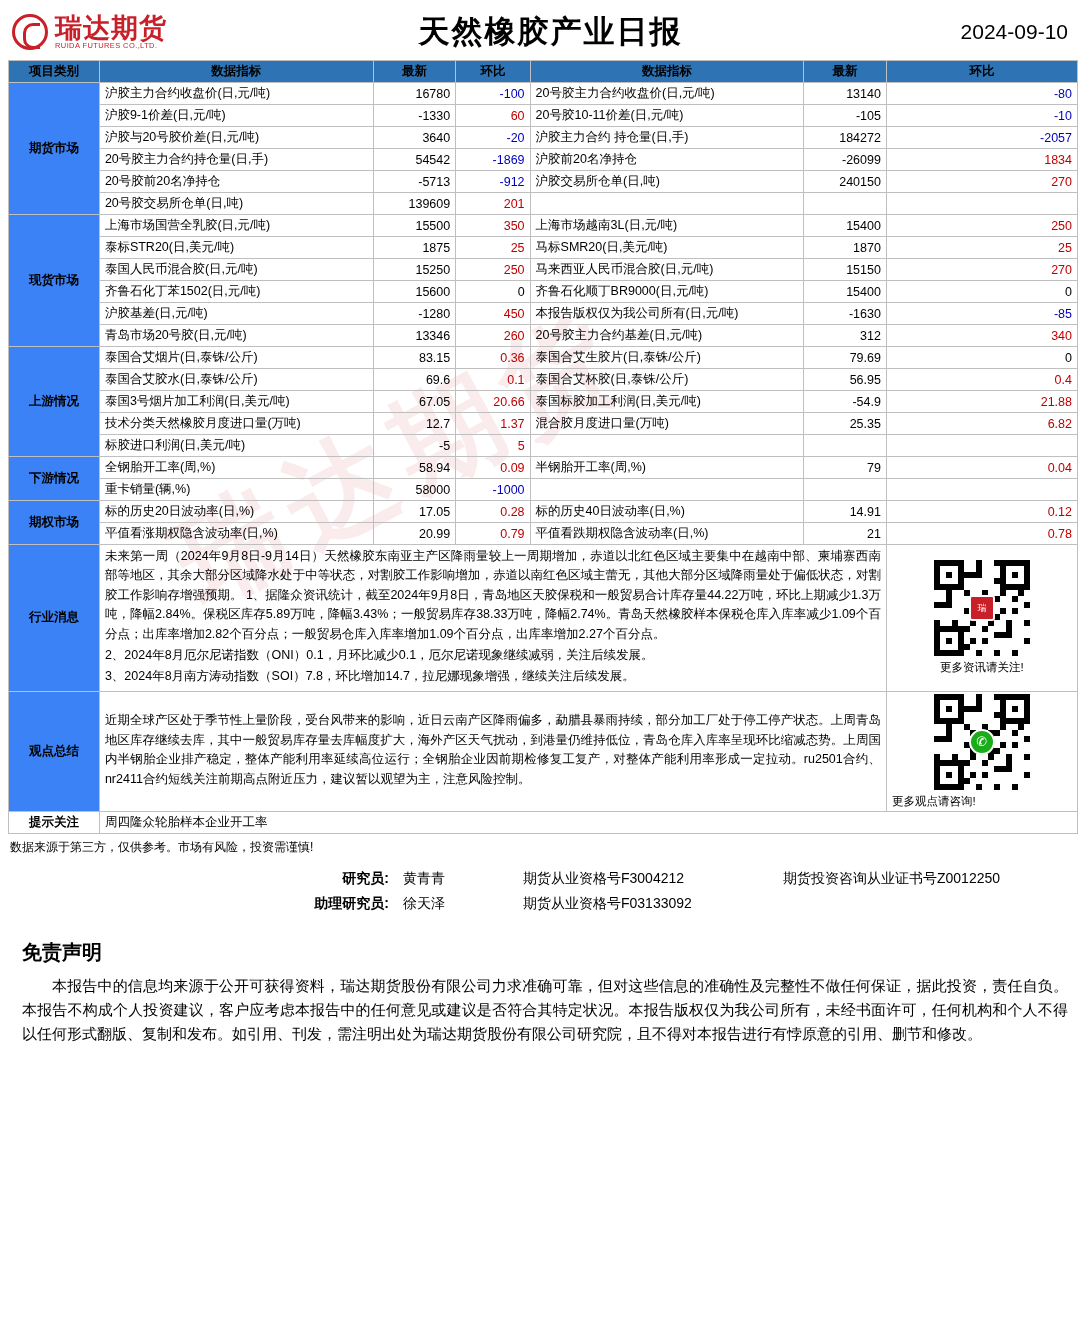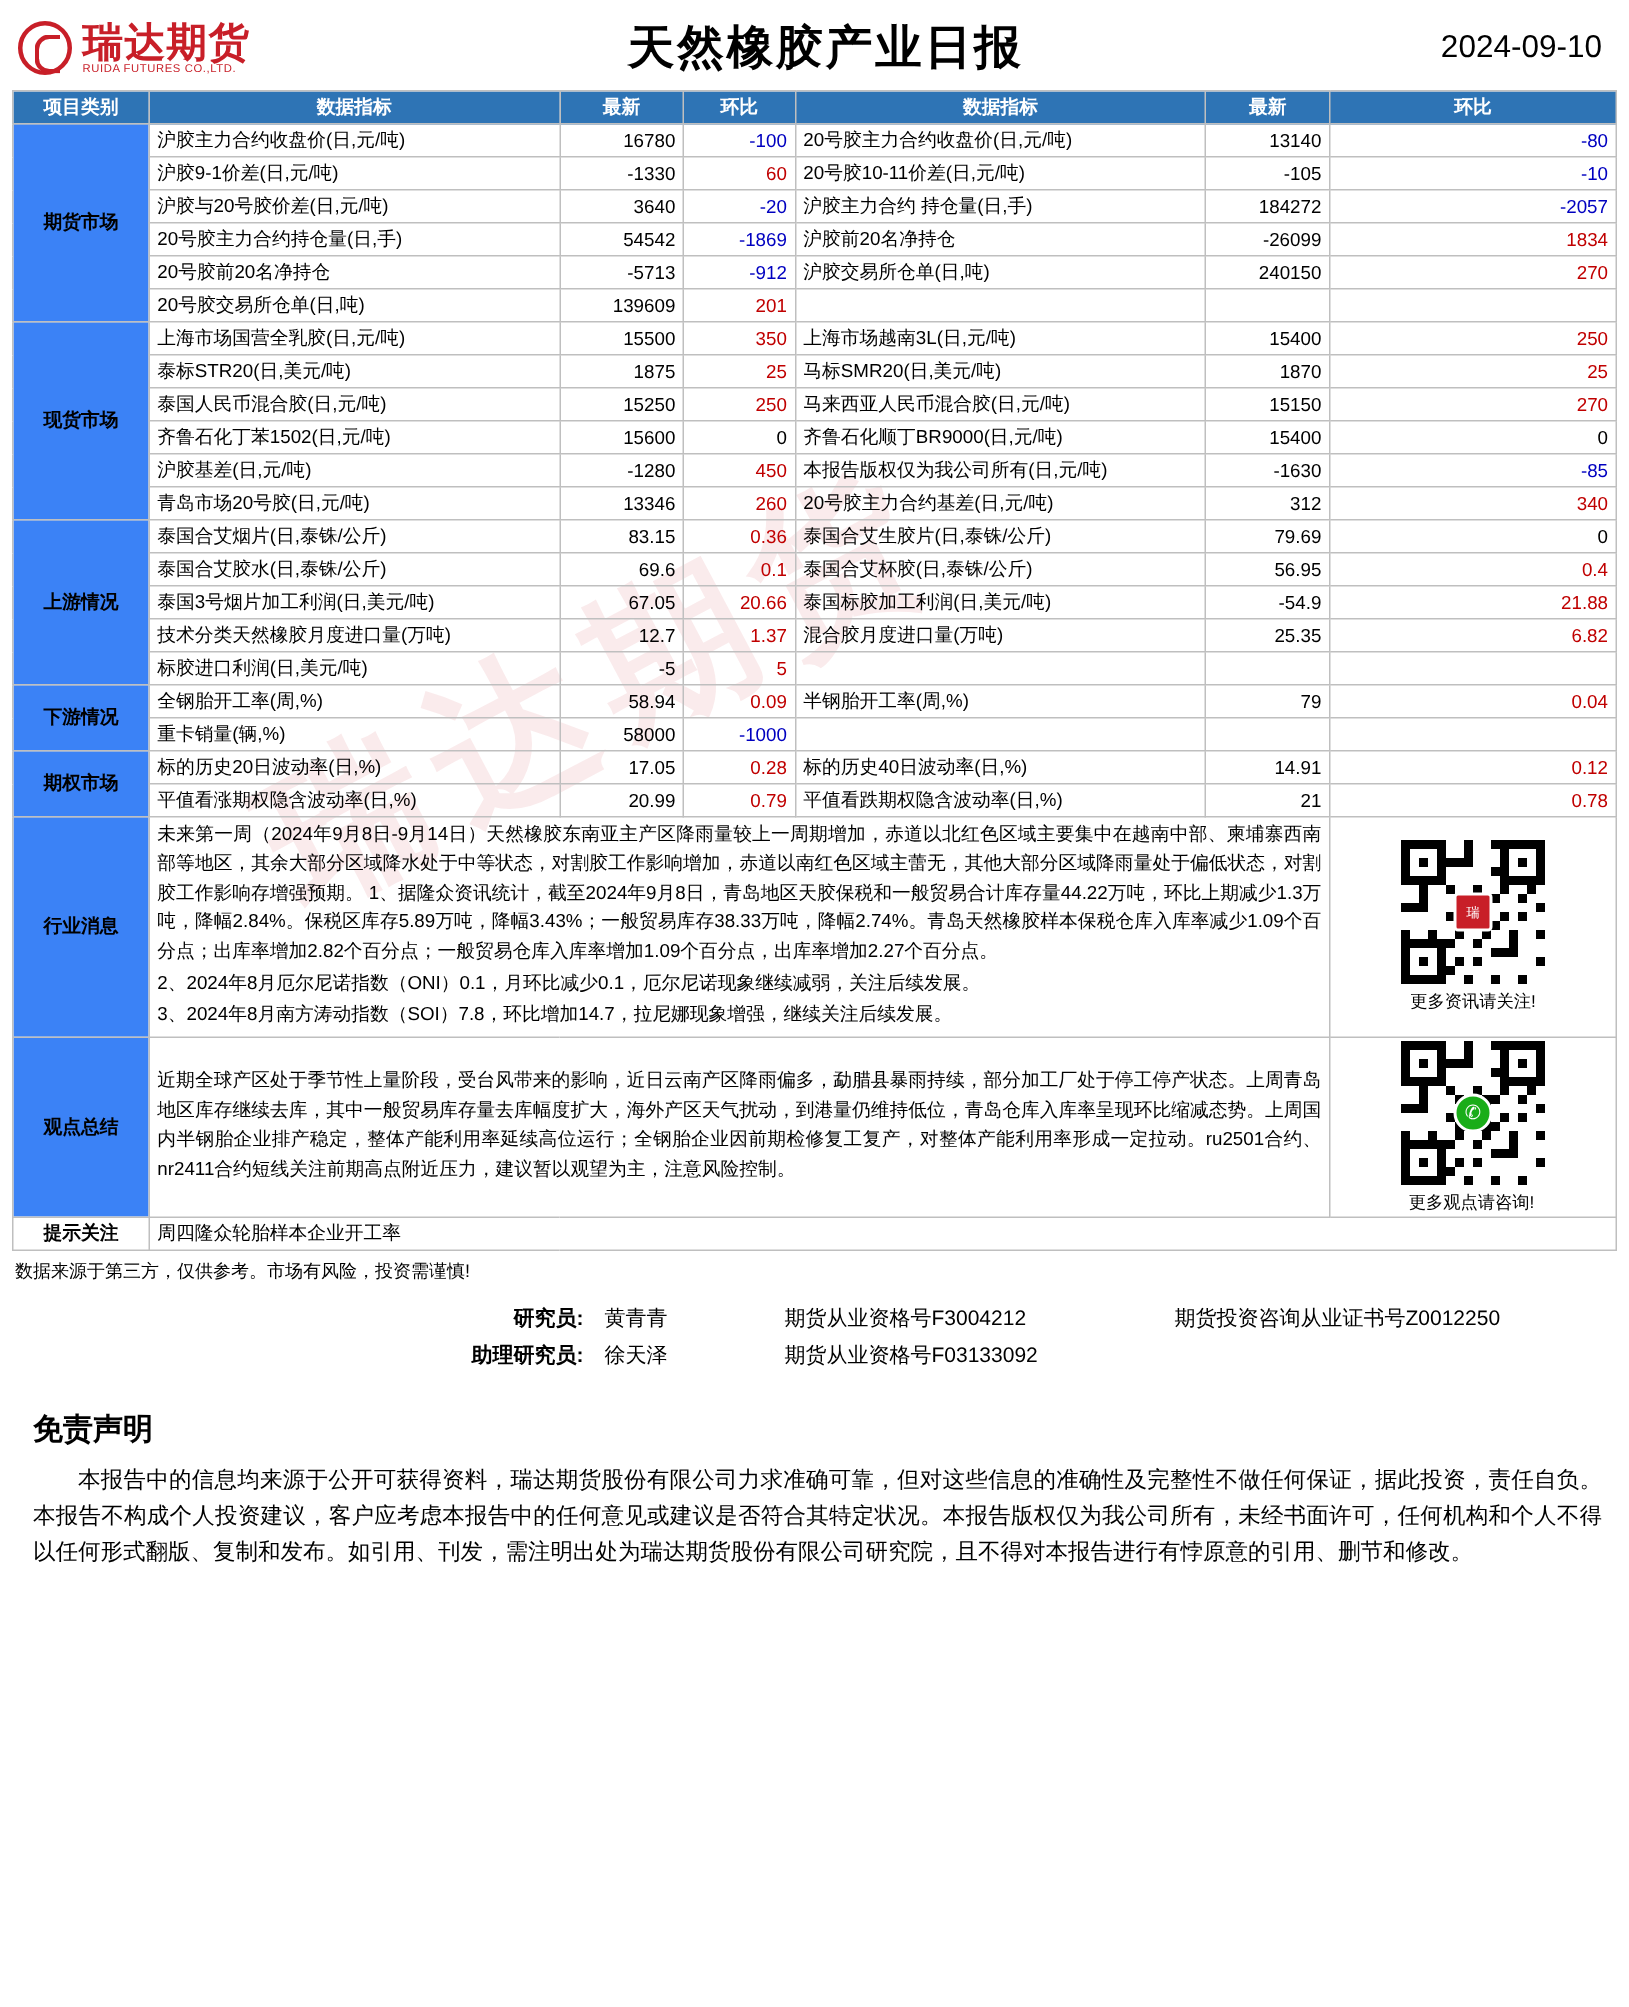--- a/index.html
+++ b/index.html
@@ -38,21 +38,21 @@
     position:absolute; left:210px; top:330px; width:660px; height:420px;
     pointer-events:none; z-index:0;
     font-size:108px; font-weight:bold; color:rgba(200,31,40,0.09);
     transform:rotate(-28deg); letter-spacing:14px; white-space:nowrap;
   }
 
   
   table.main { width:1070px; border-collapse:collapse; position:relative; z-index:1; }
   table.main td, table.main th { border:1px solid #bfbfbf; padding:2px 5px; font-size:12.5px; }
   thead th {
-    background:#2e74b5; color:#ffffff; font-weight:bold; text-align:center;
+    background:#2e74b5; color:#000000; font-weight:bold; text-align:center;
     font-size:14px; padding:4px 5px; border:1px solid #2e74b5;
   }
   .cat {
     text-align:center; vertical-align:middle; font-weight:bold; font-size:14px;
     width:88px; background:#3b82f6;
   }
   .ind { width:265px; text-align:left; }
   .num { width:80px; text-align:right; padding-right:8px; }
   .chg { width:72px; text-align:right; padding-right:8px; }
   .pos { color:#c00000; }
@@ -68,21 +68,21 @@
   .qr-grid { width:96px; height:96px; display:grid; grid-template-columns:repeat(16,6px); grid-template-rows:repeat(16,6px); }
   .qr-grid i { display:block; }
   .qr-grid i.b { background:#000; }
   .qr-badge {
     position:absolute; left:35px; top:35px; width:26px; height:26px;
     background:#c81f28; border:2px solid #fff; border-radius:3px;
     color:#fff; font-size:9px; line-height:22px; text-align:center;
   }
   .qr-badge.wx { background:#1aad19; border-radius:50%; font-size:13px; }
   .qr-cap { font-size:11.5px; margin-top:4px; }
-  .qr-cap.right { text-align:center; padding-right:2px; }
+  .qr-cap.right { text-align:left; padding-right:2px; }
 
   .tip-label { text-align:center; font-weight:bold; font-size:13.5px; }
   .tip-text { font-size:13px; padding-left:8px; }
 
   .disclaimer-note { font-size:12px; padding:5px 2px 2px 2px; }
 
   
   .researchers { margin-top:12px; font-size:14px; }
   .res-row { display:flex; align-items:center; margin-bottom:7px; }
   .res-label { width:395px; text-align:right; font-weight:bold; padding-right:14px; }

